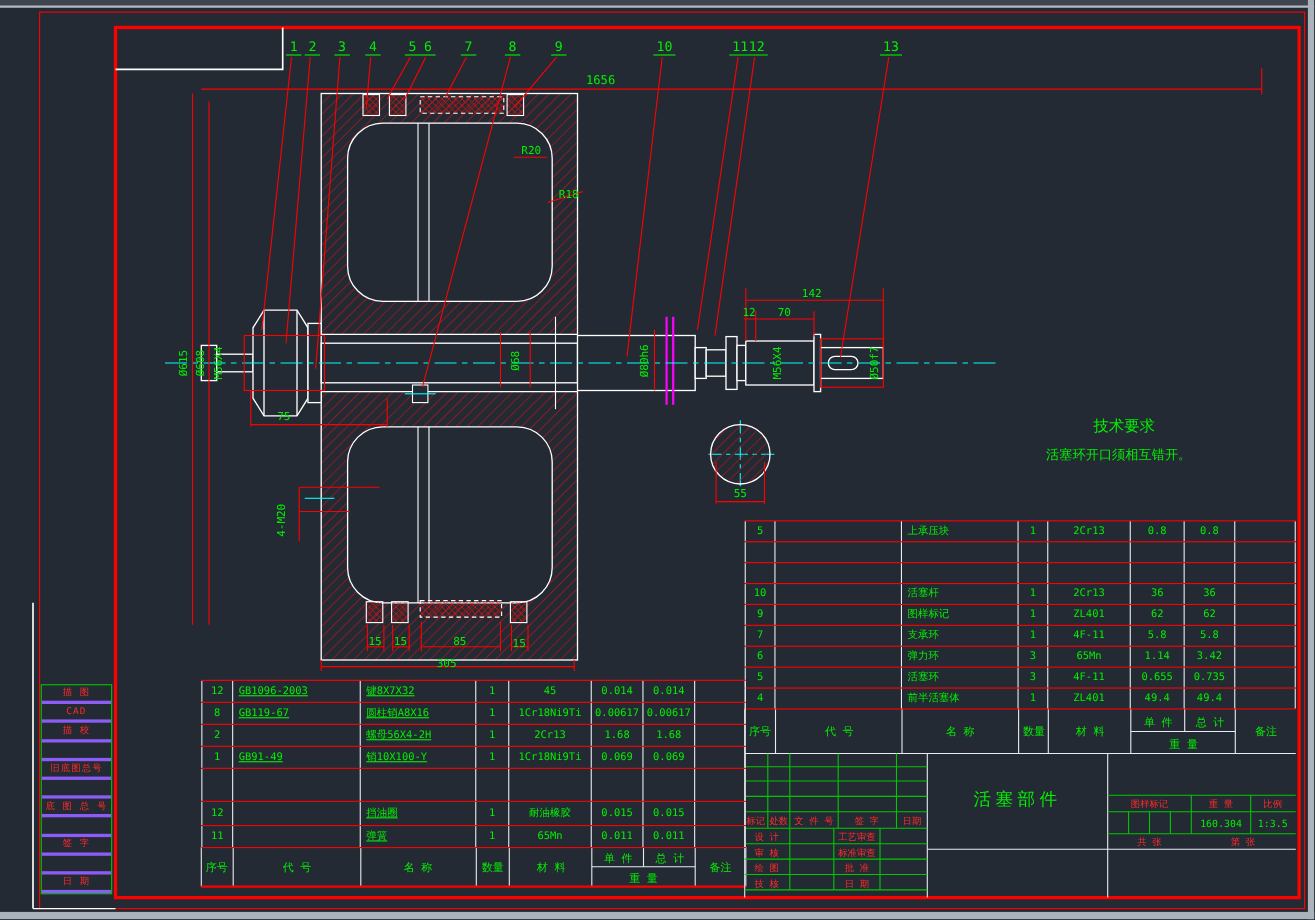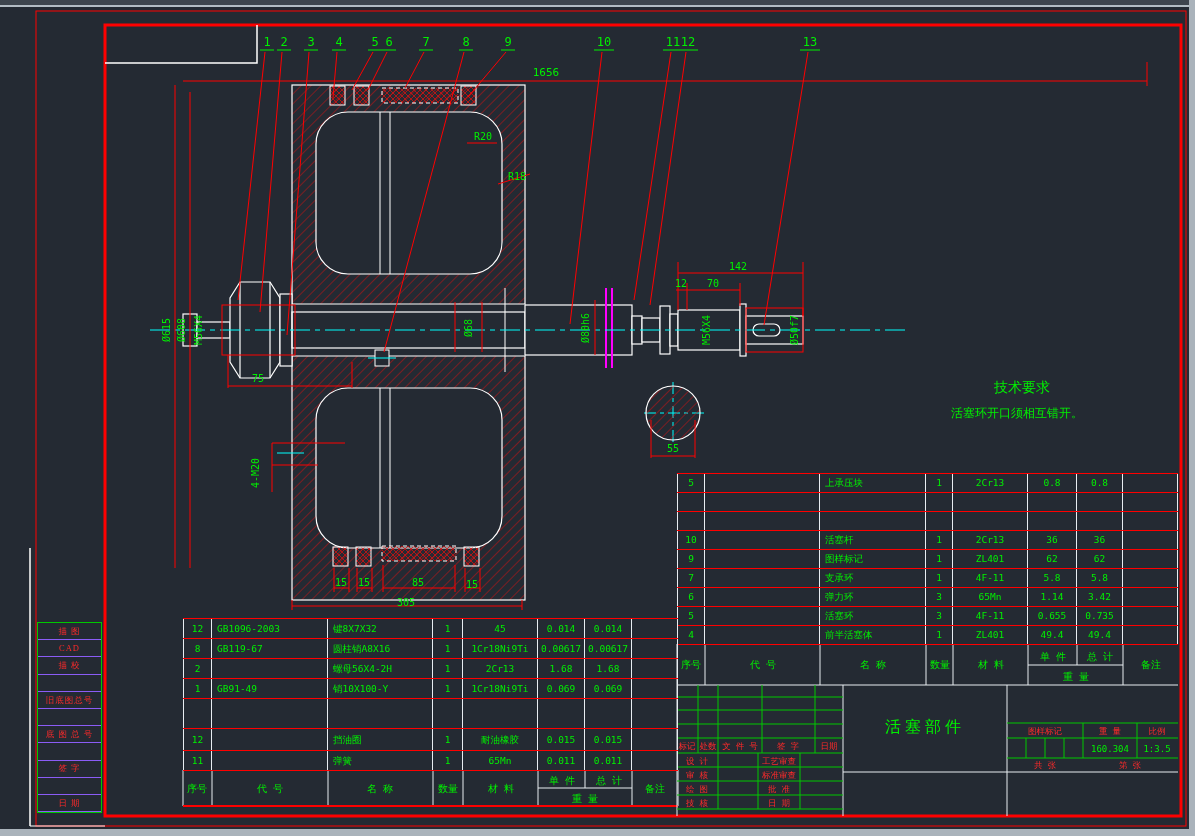--- a/index.html
+++ b/index.html
@@ -15,23 +15,23 @@
   .tcell{border-right:1px solid #e8edf2;color:#00f000;font-size:9.5px;line-height:1;
          display:flex;align-items:center;justify-content:center;overflow:hidden;white-space:nowrap;box-sizing:border-box;}
   .tcell:first-child{border-left:1px solid #e8edf2;}
   .tbl-right{left:677px;top:473px;width:501px;border-top:1px solid #ff0000;}
   .tbl-right .trow{grid-template-columns:28px 115px 106px 27px 75px 49px 46px 1fr;height:19px;}
   .tbl-right .tcell:nth-child(3){justify-content:flex-start;padding-left:5px;}
   .tbl-left{left:183px;top:618px;width:495px;border-top:1px solid #ff0000;}
   .tbl-left .trow{grid-template-columns:29px 116px 105px 30px 75px 47px 47px 1fr;height:20px;}
   .tbl-left .trow:nth-child(5){height:30px;}
   .tbl-left .trow:nth-child(6){height:22px;}
-  .tbl-left .tcell:nth-child(2),.tbl-left .tcell:nth-child(3){justify-content:flex-start;padding-left:5px;}
+  .tbl-left .tcell:nth-child(2),.tbl-left .tcell:nth-child(3){justify-content:flex-start;padding-left:5px;text-decoration:underline;}
   .tbl-side{left:37px;top:622px;width:63px;border:1px solid #00c800;}
-  .tbl-side .trow{grid-template-columns:1fr;height:17.2px;border-bottom:1px solid #8b5cf6;font-family:Liberation Serif, serif;}
+  .tbl-side .trow{grid-template-columns:1fr;height:17.2px;border-bottom:3px solid #8b5cf6;}
   .tbl-side .tcell{border:none;color:#ff2a2a;font-size:8.5px;letter-spacing:1px;}
 </style>
 </head>
 <body>
 
 <div class="stage">
 
   <div class="edge-top"></div>
   <div class="edge-right"></div>
   <div class="edge-bottom"></div>

